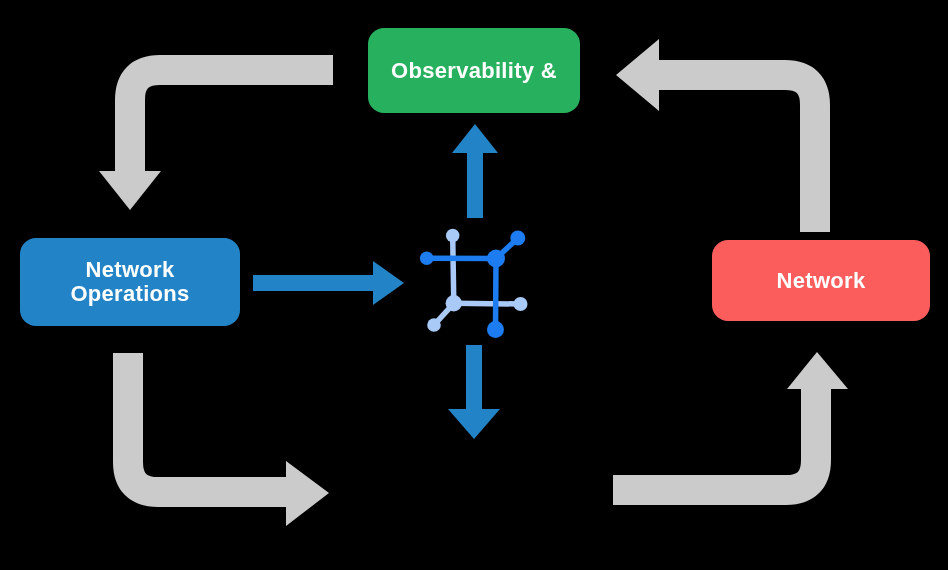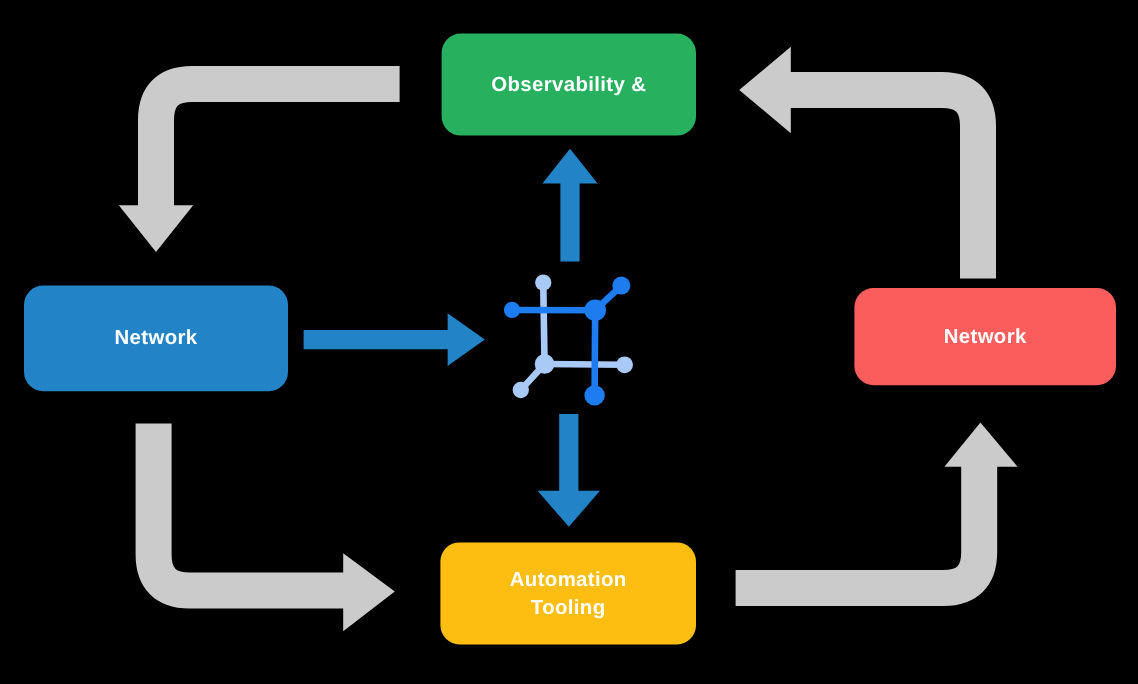--- a/index.html
+++ b/index.html
@@ -54,21 +54,21 @@
   .node {
     position: absolute;
     border-radius: 16px;
     color: var(--text, #fff);
     display: flex;
     flex-direction: column;
     align-items: center;
     justify-content: center;
     text-align: center;
     font-weight: bold;
-    font-size: 17px;
+    font-size: 22px;
     line-height: 24px;
     letter-spacing: 0.3px;
   }
   .node-observability { left: 368px; top: 28px;  width: 212px; height: 85px; background: var(--node_green, #27b05e); }
   .node-operations    { left: 20px;  top: 238px; width: 220px; height: 88px; background: var(--node_blue, #2284c6); }
   .node-infrastructure{ left: 712px; top: 240px; width: 218px; height: 81px; background: var(--node_red, #fb5d5d); }
   .node-tooling       { left: 367px; top: 452px; width: 213px; height: 85px; background: var(--node_yellow, #febd11); }
 </style>
 </head>
 <body>
@@ -131,24 +131,21 @@
       <circle class="icon-dark-dot" cx="496" cy="258.5" r="9"></circle>
     </g>
   </svg>
 
   <div class="node node-observability">
     <span>Observability &amp;</span>
   </div>
 
   <div class="node node-operations">
     <span>Network</span>
+    <span>Operations</span>
   </div>
 
   <div class="node node-infrastructure">
     <span>Network</span>
   </div>
 
-  <div class="node node-tooling">
-    <span>Automation</span>
-    <span>Tooling</span>
-  </div>
 
 </div>
 
 </body></html>

